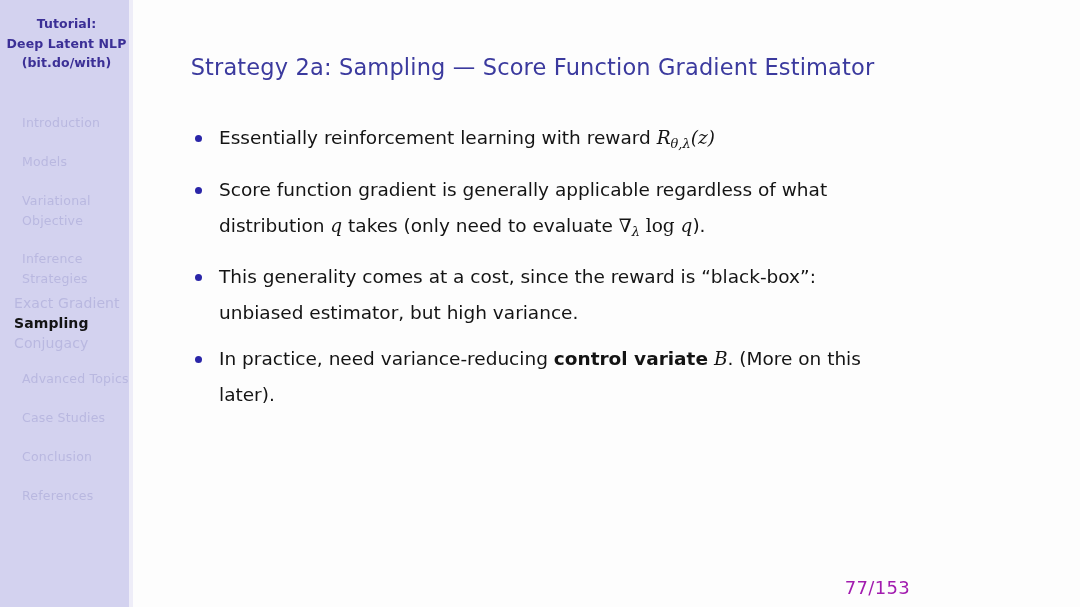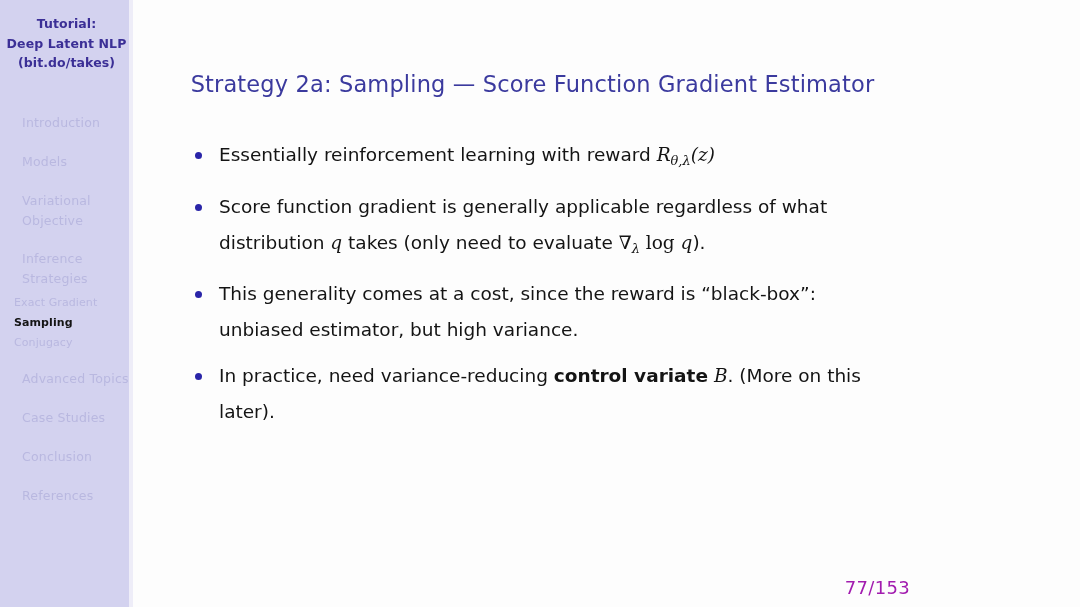--- a/index.html
+++ b/index.html
@@ -60,21 +60,21 @@
     line-height: 20px;
     padding-left: 22px;
     margin-bottom: 19px;
     letter-spacing: 0.2px;
   }
   .nav-section.two-line {
     margin-bottom: 18px;
   }
   .nav-sub {
     color: #b9b8e0;
-    font-size: 11px;
+    font-size: 14px;
     line-height: 20px;
     padding-left: 14px;
     letter-spacing: 0.1px;
   }
   .nav-sub.current {
     color: #141414;
     font-weight: bold;
   }
   .nav-subgroup {
     margin-top: -14px;
@@ -85,21 +85,21 @@
   .main {
     flex: 1 1 auto;
     position: relative;
     background: #fdfdfd;
     height: 607px;
   }
   .slide-title {
     color: #3b3a9e;
     font-size: 22.5px;
     text-align: center;
-    margin-top: 71px;
+    margin-top: 54px;
     letter-spacing: 0.15px;
     font-weight: normal;
   }
   .content {
     margin-top: 40px;
     padding-left: 56px;
     padding-right: 36px;
   }
   .bullet-item {
     position: relative;
@@ -150,21 +150,21 @@
 <body>
 
 <div class="slide">
 
   <div class="sidebar">
     <div class="sidebar-edge"></div>
 
     <div class="sidebar-title">
       <div>Tutorial:</div>
       <div>Deep Latent NLP</div>
-      <div>(bit.do/takes)</div>
+      <div>(bit.do/with)</div>
     </div>
 
     <div class="nav">
       <div class="nav-section">Introduction</div>
       <div class="nav-section">Models</div>
 
       <div class="nav-section two-line">
         <div>Variational</div>
         <div>Objective</div>
       </div>

